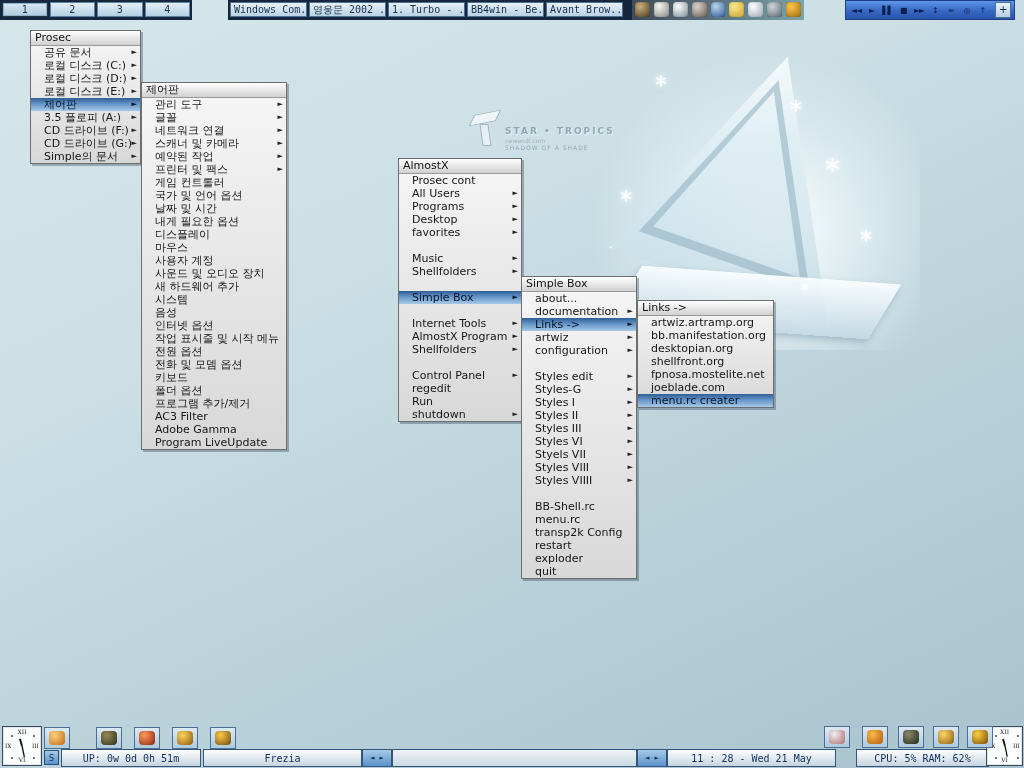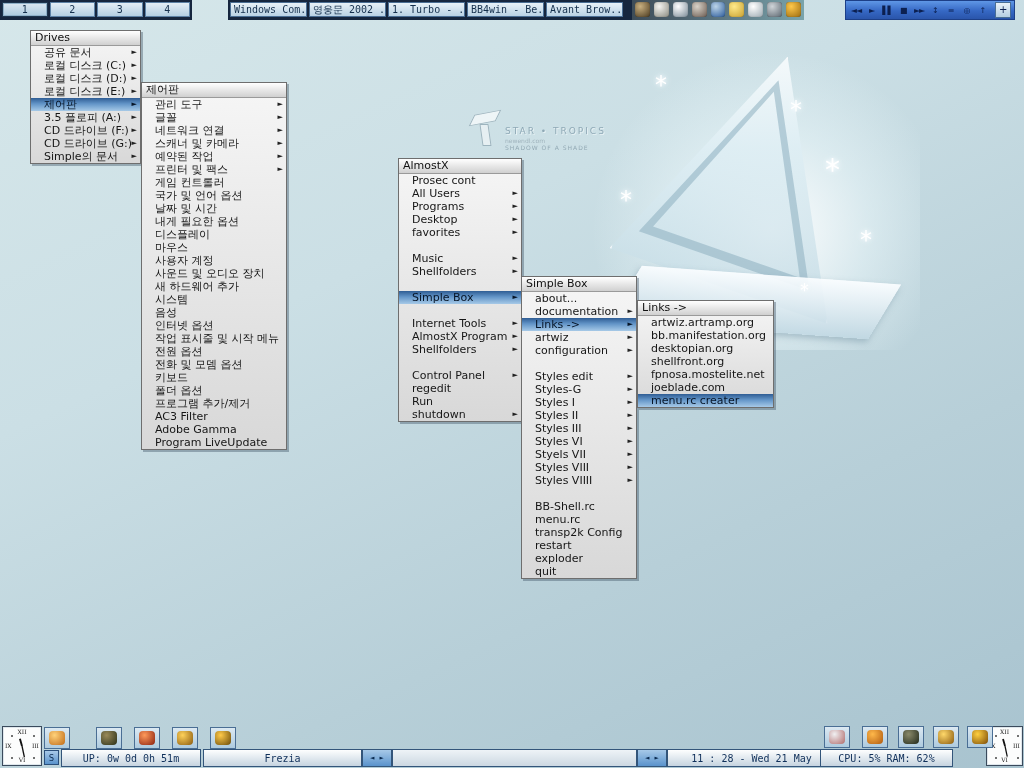--- a/index.html
+++ b/index.html
@@ -18,21 +18,21 @@
     background:linear-gradient(165deg,rgba(255,255,255,.97) 0%,rgba(222,238,244,.85) 40%,rgba(180,208,220,.6) 100%);
     box-shadow:inset 0 0 0 2px rgba(255,255,255,.8)}
   .pyr2{position:absolute;left:185px;top:55px;width:180px;height:205px;
     clip-path:polygon(55% 0,100% 96%,0 88%,55% 0,54% 6%,7% 84%,93% 91%,54% 6%);
     transform:rotate(14deg);background:rgba(140,175,192,.55)}
   .slab{position:absolute;left:150px;top:255px;width:270px;height:55px;transform:skewX(-28deg) rotate(4deg);
     background:linear-gradient(180deg,rgba(250,253,255,.95),rgba(190,214,226,.75));
     box-shadow:0 3px 6px rgba(120,150,165,.5)}
   .spark{position:absolute;color:#ffffff;font-size:24px;text-shadow:0 0 4px #fff,0 0 8px #eaf6ff;line-height:10px}
   #logo{position:absolute;left:505px;top:126px;width:150px;color:#7e99a8}
-  #logo .l1{font-size:9px;font-weight:normal;letter-spacing:2px;color:#8fa9b6;text-shadow:1px 1px 0 #e8f2f5}
+  #logo .l1{font-size:9px;font-weight:bold;letter-spacing:2px;color:#8fa9b6;text-shadow:1px 1px 0 #e8f2f5}
   #logo .l2{font-size:6px;color:#a0b4bd;margin-top:1px}
   #logo .l3{font-size:6px;letter-spacing:1px;color:#93aab5}
   #logo-glyph{position:absolute;left:-38px;top:-16px;width:34px;height:40px}
   #logo-glyph .w1{position:absolute;left:6px;top:2px;width:24px;height:12px;background:#eef5f7;border:1px solid #9db4be;transform:skewX(-35deg) rotate(-12deg)}
   #logo-glyph .w2{position:absolute;left:14px;top:14px;width:9px;height:22px;background:#e6eff2;border:1px solid #9db4be;transform:skewX(8deg)}
 
   
   #tabsbar{left:0;top:0;width:192px;height:20px;background:#16263e;display:flex;gap:2px;padding:2px}
   .wstab{flex:1;height:15px;line-height:13px;text-align:center;font-size:10px;font-family:"DejaVu Sans Mono",monospace;
     color:#15304d;background:linear-gradient(180deg,#e4eef6,#b4cfe2);border:1px solid #5d82a6}
@@ -147,21 +147,21 @@
       <span class="mediabtn">■</span>
       <span class="mediabtn">►►</span>
       <span class="mediabtn">↕</span>
       <span class="mediabtn">≡</span>
       <span class="mediabtn">◎</span>
       <span class="mediabtn">↑</span>
       <span class="mediabtn raised">+</span>
     </div>
 
   <div class="menu" style="left:30px;top:30px;width:111px">
-      <div class="menu-title">Drives</div>
+      <div class="menu-title">Prosec</div>
       <div class="menu-item"><span>공유 문서</span><span class="mi-arrow">►</span></div>
       <div class="menu-item"><span>로컬 디스크 (C:)</span><span class="mi-arrow">►</span></div>
       <div class="menu-item"><span>로컬 디스크 (D:)</span><span class="mi-arrow">►</span></div>
       <div class="menu-item"><span>로컬 디스크 (E:)</span><span class="mi-arrow">►</span></div>
       <div class="menu-item sel"><span>제어판</span><span class="mi-arrow">►</span></div>
       <div class="menu-item"><span>3.5 플로피 (A:)</span><span class="mi-arrow">►</span></div>
       <div class="menu-item"><span>CD 드라이브 (F:)</span><span class="mi-arrow">►</span></div>
       <div class="menu-item"><span>CD 드라이브 (G:)</span><span class="mi-arrow">►</span></div>
       <div class="menu-item"><span>Simple의 문서</span><span class="mi-arrow">►</span></div>
     </div>
@@ -274,21 +274,21 @@
     <span>►</span>
   </div>
   <div class="bbseg empty" style="left:392px;width:245px"></div>
   <div class="bbseg blue" style="left:637px;width:30px">
     <span>◄</span>
     <span>►</span>
   </div>
   <div class="bbseg" style="left:667px;width:169px">11 : 28  -  Wed 21 May</div>
 
   <div id="right-launchers"></div>
-  <div class="bbseg" style="left:820px;width:133px">CPU: 5% RAM: 62%</div>
+  <div class="bbseg" style="left:856px;width:133px">CPU: 5% RAM: 62%</div>
   <div id="rclock" class="clockw">
     <span class="num t">XII</span>
     <span class="num r">III</span>
     <span class="num b">VI</span>
     <span class="num l">IX</span>
     <div class="clockdots"></div>
     <svg width="36" height="38" viewBox="0 0 40 40">
       <line x1="20" y1="20" x2="17.8" y2="12.3" stroke="#111" stroke-width="2"></line>
       <line x1="20" y1="20" x2="22.5" y2="31.7" stroke="#111" stroke-width="1.4"></line>
     </svg>

